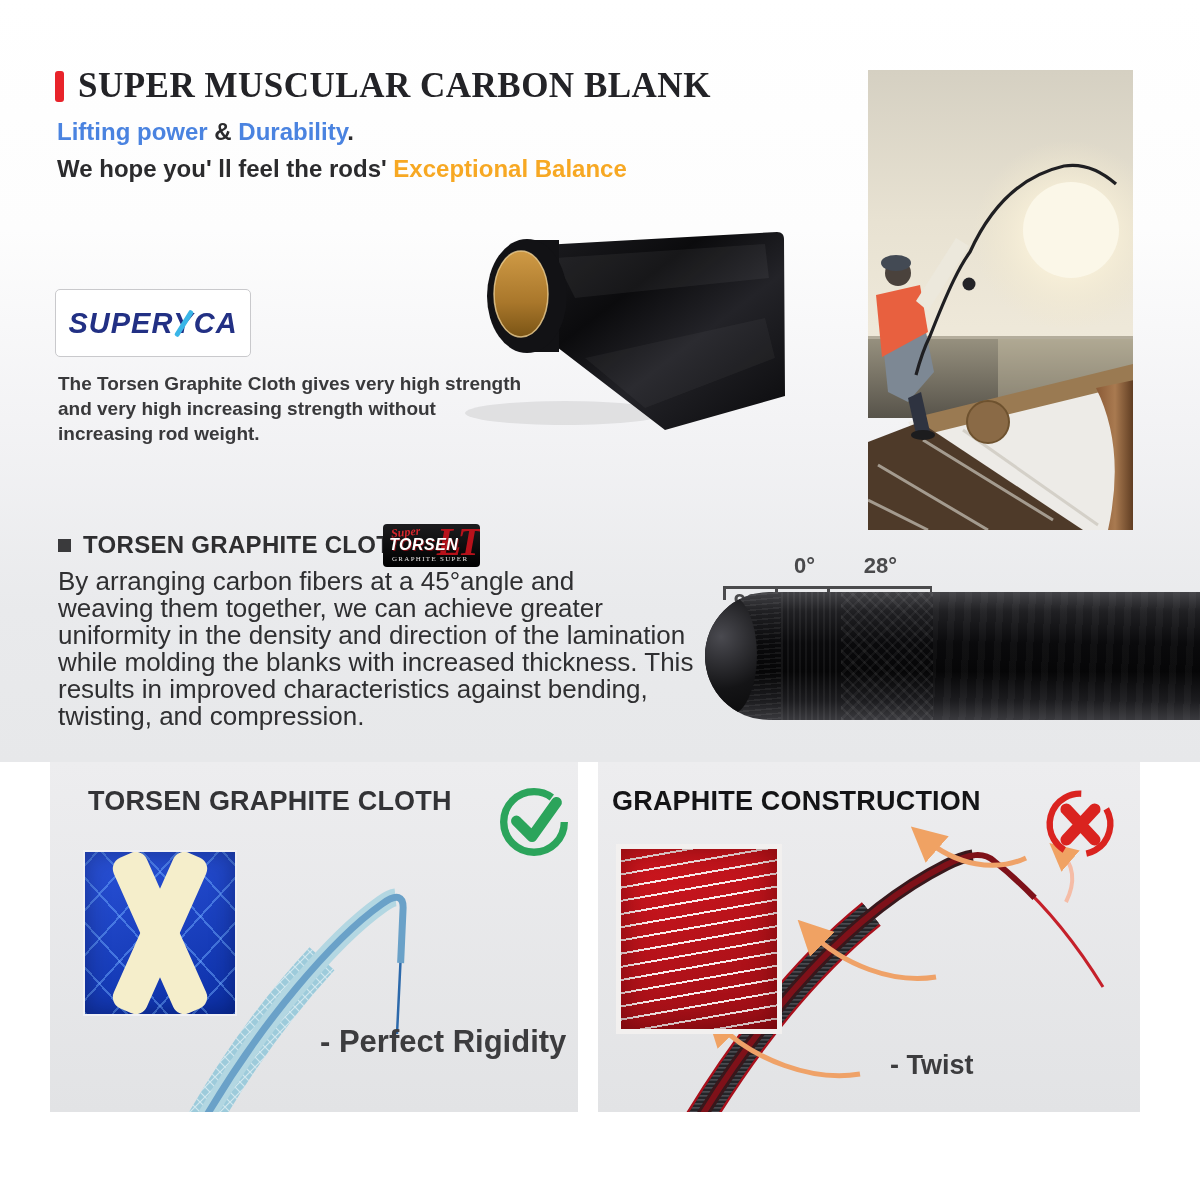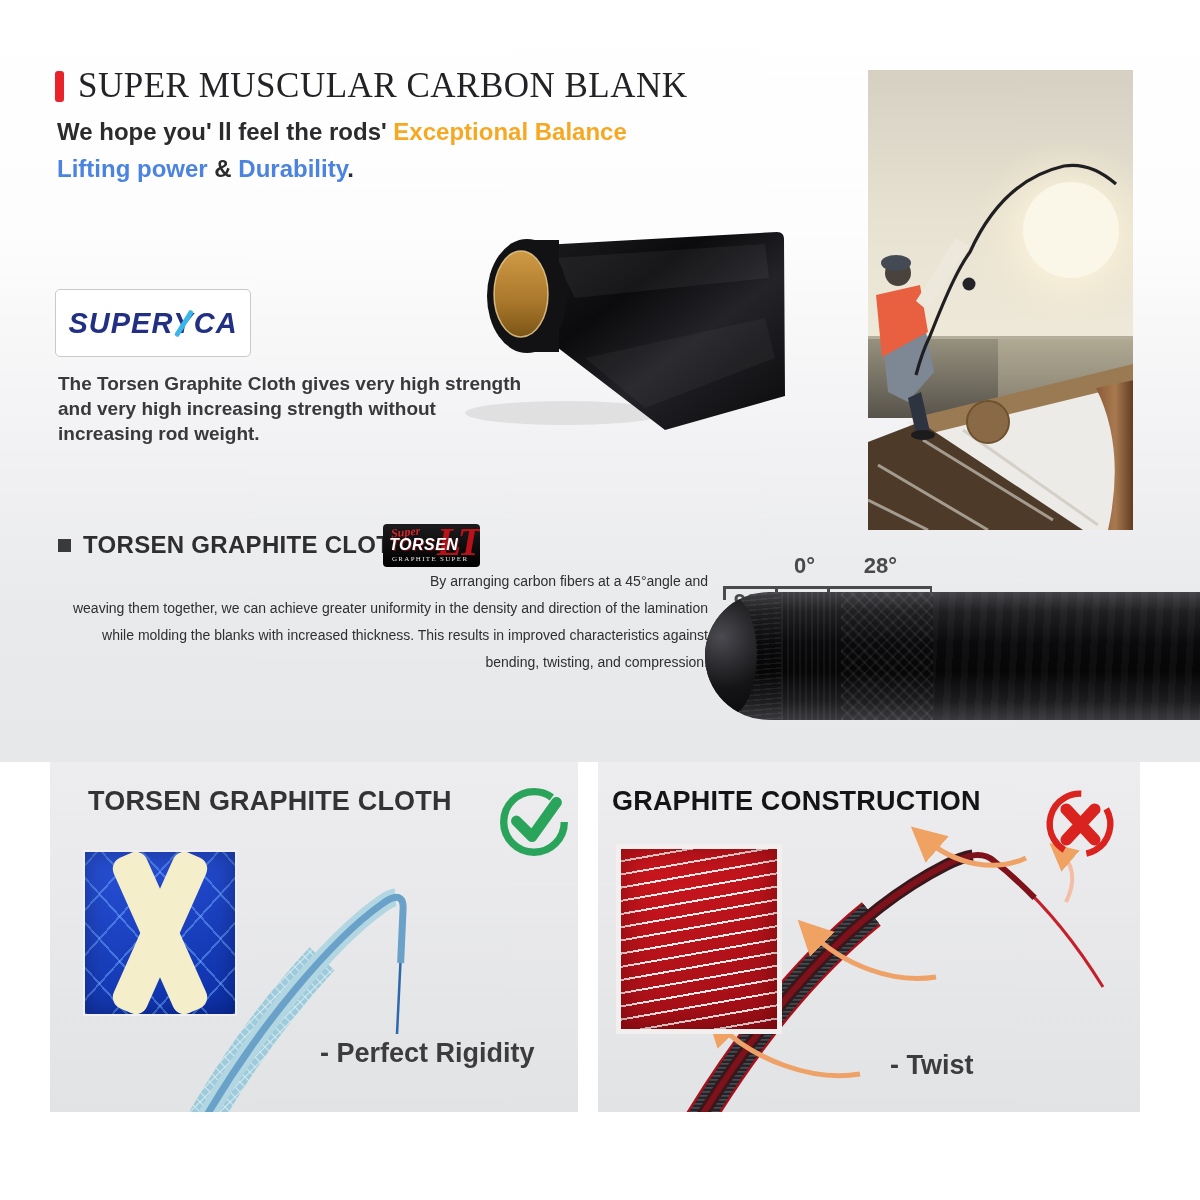--- a/index.html
+++ b/index.html
@@ -6,21 +6,21 @@
   body{width:1200px;height:1200px;position:relative;background:#ffffff;
        font-family:"Liberation Sans","DejaVu Sans",sans-serif;overflow:hidden;}
   .abs{position:absolute;}
 
   
   .top-section{left:0;top:0;width:1200px;height:762px;
     background:linear-gradient(180deg,#ffffff 0%,#fdfdfd 30%,#f3f3f5 55%,#e9eaec 80%,#e7e8ea 100%);}
 
   .title-row{left:55px;top:66px;display:flex;align-items:center;gap:14px;}
   .accent-bar{width:9px;height:31px;background:#e8232a;border-radius:3px;}
-  .main-title{font-family:"Liberation Serif","DejaVu Serif",serif;font-weight:400;
+  .main-title{font-family:"Liberation Serif","DejaVu Serif",serif;font-weight:700;
     font-size:35px;color:#232327;letter-spacing:.5px;white-space:nowrap;}
 
   .tagline{left:57px;top:113px;font-size:24px;font-weight:700;color:#2b2b2d;line-height:37px;}
   .tagline .orange{color:#f7a823;}
   .tagline .blue{color:#4a83e0;}
 
   .torayca-box{left:55px;top:289px;width:194px;height:66px;background:#ffffff;
     border:1px solid #c9c9cc;border-radius:5px;display:flex;align-items:center;justify-content:center;}
   .torayca-logo{position:relative;font-style:italic;font-weight:900;font-size:29px;
     letter-spacing:1px;color:#223084;}
@@ -44,22 +44,22 @@
     background:linear-gradient(180deg,#1c1c1e,#000000);}
   .badge-watermark{position:absolute;right:1px;top:-6px;font-family:"Liberation Serif","DejaVu Serif",serif;
     font-style:italic;font-weight:900;font-size:40px;color:#c1121c;opacity:.95;letter-spacing:-3px;}
   .badge-super{position:absolute;left:8px;top:1px;font-family:"Liberation Serif","DejaVu Serif",serif;
     font-style:italic;font-weight:700;font-size:12px;color:#d6262c;transform:rotate(-6deg);}
   .badge-name{position:absolute;left:6px;top:12px;font-style:italic;font-weight:900;font-size:16px;
     color:#ffffff;letter-spacing:.5px;text-shadow:1px 1px 0 #7e0f16;}
   .badge-sub{position:absolute;left:9px;bottom:4px;font-family:"Liberation Serif","DejaVu Serif",serif;
     font-size:7px;letter-spacing:1.3px;color:#e8e6e6;}
 
-  .torsen-body{left:58px;top:568px;width:650px;font-size:14px;font-weight:500;
-    color:#2f2f31;line-height:27px;text-align:right;}
+  .torsen-body{left:58px;top:568px;width:650px;font-size:26px;font-weight:500;
+    color:#2f2f31;line-height:27px;}
 
   
   .angle-label{top:553px;font-size:22px;font-weight:700;color:#4a4a4c;text-align:center;}
   .bracket-line{left:723px;top:586px;width:209px;height:2.5px;background:#4a4a4c;}
   .tick{position:absolute;top:0;width:2.5px;height:14px;background:#4a4a4c;}
 
   .rod-blank{left:705px;top:592px;width:495px;height:128px;overflow:hidden;
     border-radius:64px 0 0 64px / 64px 0 0 64px;
     background:linear-gradient(180deg,#434347 0%,#202023 15%,#0a0a0c 40%,#060607 62%,#1c1c1f 85%,#3a3a3e 100%);}
   .rod-cap{position:absolute;left:-6px;top:2px;width:58px;height:122px;border-radius:50%;
@@ -87,21 +87,21 @@
     border:2px solid #f0f0f4;
     background:
       repeating-linear-gradient(48deg,rgba(110,170,255,.5) 0 2px,transparent 2px 30px),
       repeating-linear-gradient(-48deg,rgba(110,170,255,.5) 0 2px,transparent 2px 30px),
       linear-gradient(160deg,#2a52d8,#0b2fa6);
     box-shadow:inset 0 0 25px rgba(0,0,20,.35);overflow:hidden;}
   .x-bar{position:absolute;left:50%;top:50%;width:36px;height:170px;background:#f5eecb;border-radius:12px;}
   .x-bar.b1{transform:translate(-50%,-50%) rotate(24deg);}
   .x-bar.b2{transform:translate(-50%,-50%) rotate(-24deg);}
 
-  .points-left{position:absolute;left:270px;top:273px;font-size:27px;font-weight:800;color:#3c3c3e;line-height:36px;white-space:nowrap;}
+  .points-left{position:absolute;left:270px;top:262px;font-size:31px;font-weight:800;color:#3c3c3e;line-height:36px;white-space:nowrap;}
   .point-right{position:absolute;left:292px;top:288px;font-size:27px;font-weight:800;color:#3c3c3e;white-space:nowrap;}
 
   .red-square{position:absolute;left:18px;top:82px;width:156px;height:180px;
     border:5px solid #f2f0ef;
     background:
       repeating-linear-gradient(170deg,transparent 0 11px,rgba(255,255,255,.92) 11px 13px),
       linear-gradient(160deg,#d3171f,#9c0e16);
     box-shadow:inset 0 0 30px rgba(60,0,0,.5);}
 
   .panel-illu{position:absolute;left:0;top:0;pointer-events:none;}
@@ -110,22 +110,22 @@
 <body>
 
 <div class="abs top-section"></div>
 
 <div class="abs title-row">
   <div class="accent-bar"></div>
   <div class="main-title">SUPER MUSCULAR CARBON BLANK</div>
 </div>
 
 <div class="abs tagline">
+  <div><span class="blue">Lifting power</span><span> &amp; </span><span class="blue">Durability</span><span>.</span></div>
   <div><span>We hope you' ll feel the rods' </span><span class="orange">Exceptional Balance</span></div>
-  <div><span class="blue">Lifting power</span><span> &amp; </span><span class="blue">Durability</span><span>.</span></div>
 </div>
 
 <div class="abs torayca-box">
   <div class="torayca-logo">
     <span>SUPER</span><span class="y-wrap"><span>Y</span><i class="torayca-slash"></i></span><span>CA</span>
   </div>
 </div>
 
 <div class="abs torayca-desc">The Torsen Graphite Cloth gives very high strength and very high increasing strength without increasing rod weight.</div>
 

